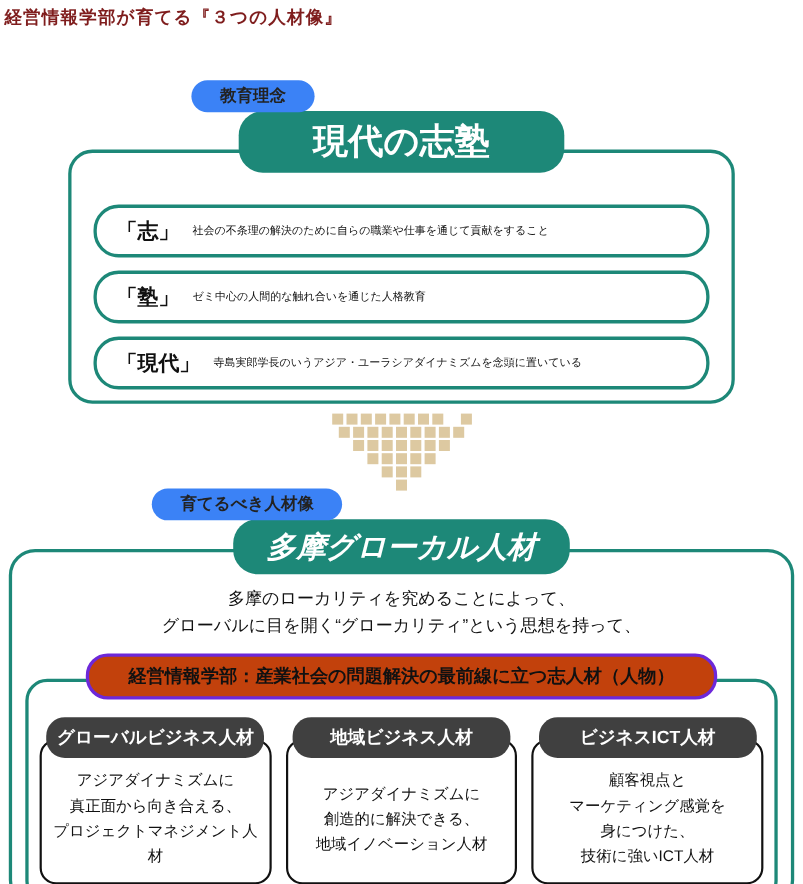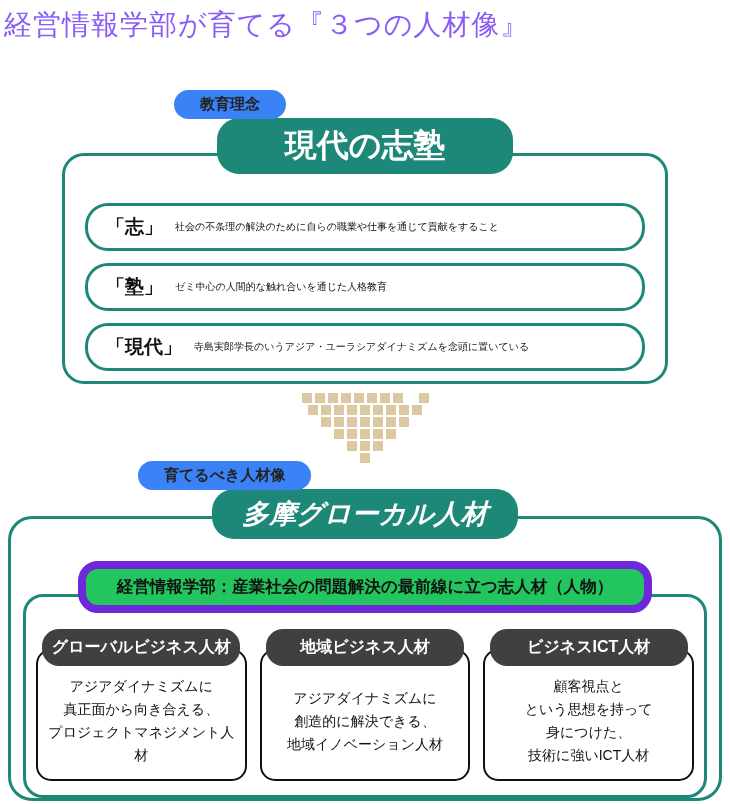--- a/index.html
+++ b/index.html
@@ -5,23 +5,23 @@
   * { box-sizing: border-box; margin: 0; padding: 0; }
   html, body { background: #ffffff; }
   body {
     width: 730px;
     min-height: 804px;
     font-family: "Liberation Sans", "DejaVu Sans", sans-serif;
     color: #111;
   }
   .page-title {
     margin: 6px 0 0 4px;
-    font-size: 28px;
-    font-weight: 400;
-    color: #8b5cf6;
+    font-size: 16px;
+    font-weight: 700;
+    color: #7f1d1d;
     letter-spacing: 1px;
   }
   
   .tan-badge {
     display: inline-block;
     background: #3b82f6;
     color: #222;
     font-size: 15px;
     font-weight: 700;
     padding: 5px 26px;
@@ -96,22 +96,22 @@
     border-radius: 24px;
     padding: 30px 0 0;
     background: #fff;
     position: relative;
   }
   .desc { text-align: center; font-size: 15.5px; line-height: 25px; color: #111; }
   .inner-wrap { margin: 12px 12px 0; }
   .dept-pill {
     width: 574px;
     margin: 0 auto -19px;
-    background: #22c55e;
-    border: 8px solid #6d28d9;
+    background: #c2410c;
+    border: 3px solid #6d28d9;
     border-radius: 20px;
     text-align: center;
     font-size: 16.5px;
     font-weight: 700;
     padding: 7px 0;
     position: relative;
     z-index: 2;
     color: #111;
   }
   .inner-box {
@@ -222,20 +222,22 @@
     <div class="mosaic-row">
       <div class="sq"></div>
     </div>
   </div>
 
 <section class="section2">
   <div class="tan-badge s2-badge">育てるべき人材像</div>
   <div class="teal-banner banner2">多摩グローカル人材</div>
   <div class="box2">
     <div class="desc">
+      <div>多摩のローカリティを究めることによって、</div>
+      <div>グローバルに目を開く“グローカリティ”という思想を持って、</div>
     </div>
     <div class="inner-wrap">
       <div class="dept-pill">経営情報学部：産業社会の問題解決の最前線に立つ志人材（人物）</div>
       <div class="inner-box">
         <div class="cols">
 
           <div class="col">
             <div class="col-head">グローバルビジネス人材</div>
             <div class="col-body">
               <div>アジアダイナミズムに</div>
@@ -250,21 +252,21 @@
               <div>アジアダイナミズムに</div>
               <div>創造的に解決できる、</div>
               <div>地域イノベーション人材</div>
             </div>
           </div>
 
           <div class="col">
             <div class="col-head">ビジネスICT人材</div>
             <div class="col-body">
               <div>顧客視点と</div>
-              <div>という思想を持って</div>
+              <div>マーケティング感覚を</div>
               <div>身につけた、</div>
               <div>技術に強いICT人材</div>
             </div>
           </div>
 
         </div>
       </div>
     </div>
 
   </div>

